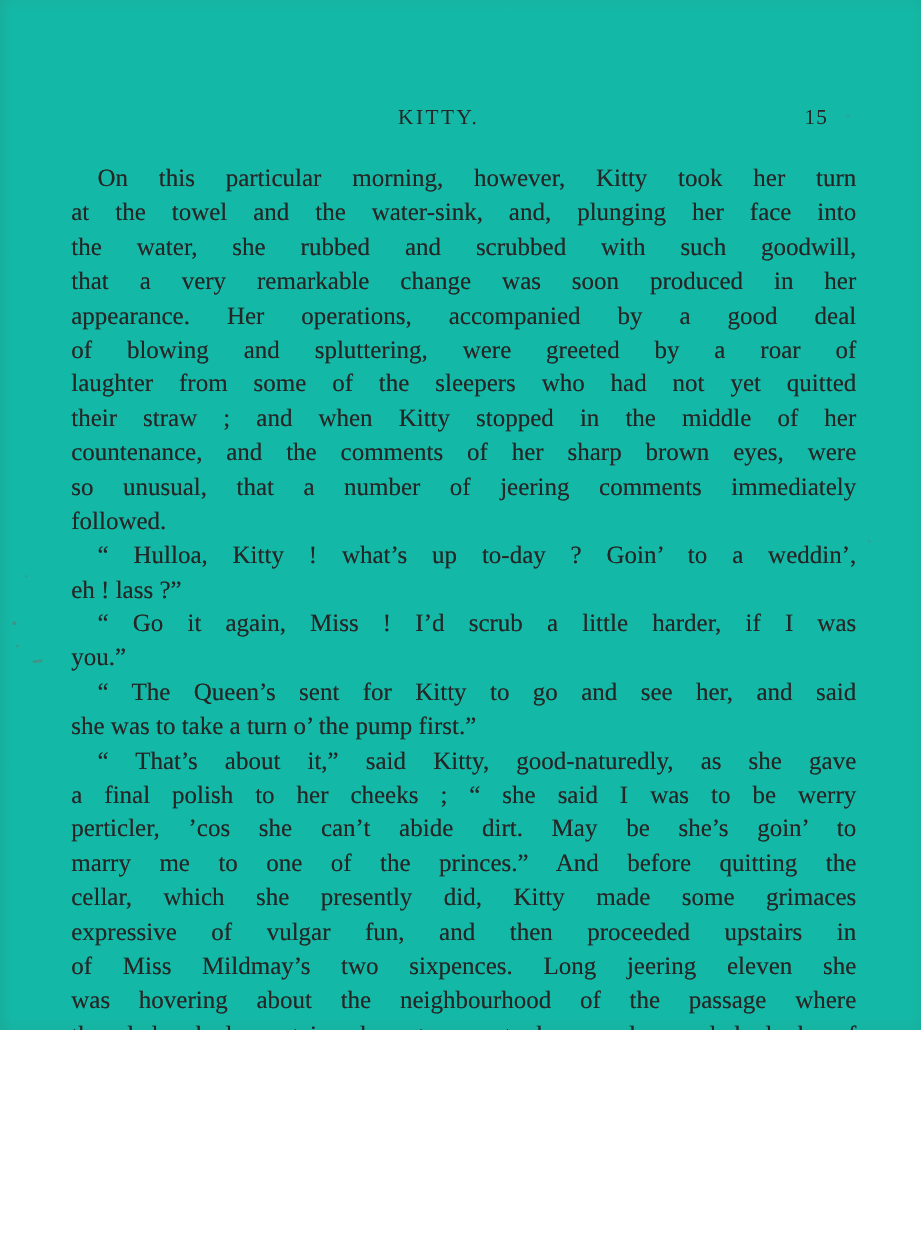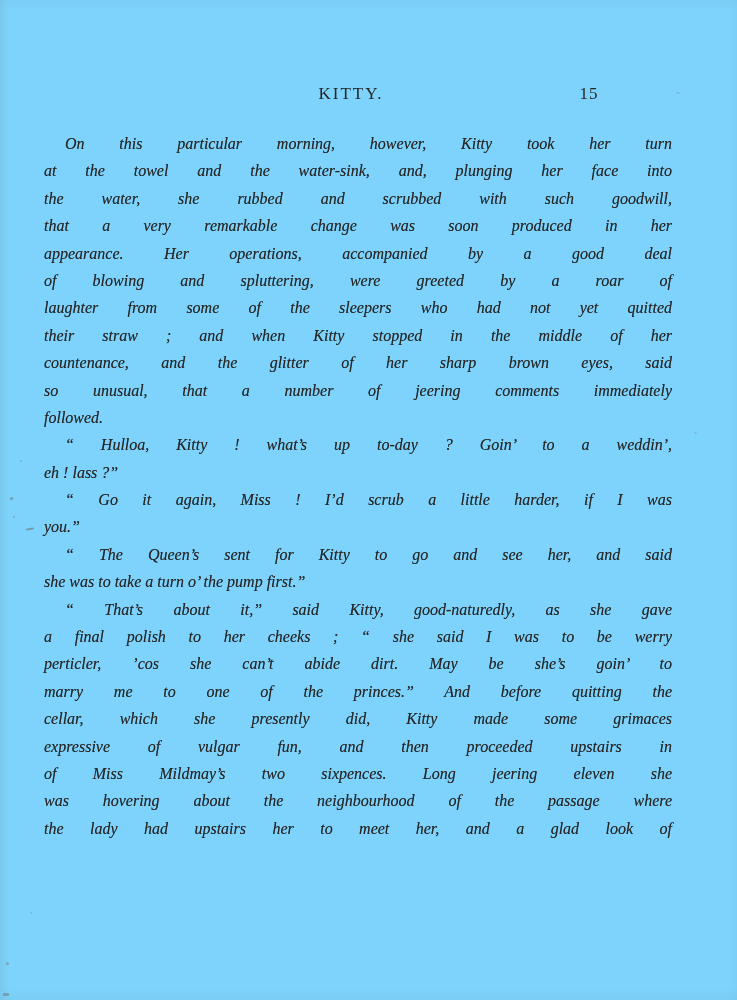--- a/index.html
+++ b/index.html
@@ -1,20 +1,20 @@
 <!DOCTYPE html>
 <html><head>
 <meta charset="utf-8">
 <style>
   html, body { margin: 0; padding: 0; background: #ffffff; }
   .page {
     position: relative;
     width: 737px;
-    height: 1000px;
-    background: #7dd3fc;
+    height: 824px;
+    background: #14b8a6;
     overflow: hidden;
     font-family: "Liberation Serif", "DejaVu Serif", serif;
     color: #262626;
   }
   
   .page::before {
     content: "";
     position: absolute; inset: 0;
     background:
       linear-gradient(90deg, rgba(70,70,65,0.07), rgba(70,70,65,0.0) 10px),
@@ -27,32 +27,31 @@
     position: absolute;
     top: 84px; left: 0; right: 0;
     height: 22px;
     font-size: 17px;
     letter-spacing: 2px;
   }
   .running-head .title {
     position: absolute; left: 351px; transform: translateX(-50%);
   }
   .running-head .folio {
-    position: absolute; left: 589px; transform: translateX(-50%);
+    position: absolute; left: 653px; transform: translateX(-50%);
     letter-spacing: 1px;
     text-align: right;
   }
   .body-text {
     position: absolute;
-    top: 130px; left: 44px;
+    top: 130px; left: 57px;
     width: 628px;
-    font-size: 16px;
+    font-size: 20px;
     line-height: 27.4px;
     text-shadow: 0 0 0.5px rgba(38,38,38,0.55);
-    font-style: italic;
   }
   .line { height: 27.4px; overflow: visible; }
   .jline { text-align: justify; text-align-last: justify; }
   .lline { text-align: right; text-align-last: left; }
   .indent { text-indent: 21px; }
   .speck { position: absolute; background: #6f6f6a; border-radius: 50%; opacity: .55; }
   .speck.dash { border-radius: 1px; }
 </style>
 </head>
 <body>
@@ -68,21 +67,21 @@
 
     <div>
       <div class="line jline indent">On this particular morning, however, Kitty took her turn</div>
       <div class="line jline">at the towel and the water-sink, and, plunging her face into</div>
       <div class="line jline">the water, she rubbed and scrubbed with such goodwill,</div>
       <div class="line jline">that a very remarkable change was soon produced in her</div>
       <div class="line jline">appearance.  Her operations, accompanied by a good deal</div>
       <div class="line jline">of blowing and spluttering, were greeted by a roar of</div>
       <div class="line jline">laughter from some of the sleepers who had not yet quitted</div>
       <div class="line jline">their straw ; and when Kitty stopped in the middle of her</div>
-      <div class="line jline">countenance, and the glitter of her sharp brown eyes, said</div>
+      <div class="line jline">countenance, and the comments of her sharp brown eyes, were</div>
       <div class="line jline">so unusual, that a number of jeering comments immediately</div>
       <div class="line lline">followed.</div>
     </div>
 
     <div>
       <div class="line jline indent">“ Hulloa, Kitty ! what’s up to-day ?  Goin’ to a weddin’,</div>
       <div class="line lline">eh ! lass ?”</div>
     </div>
 
     <div>

